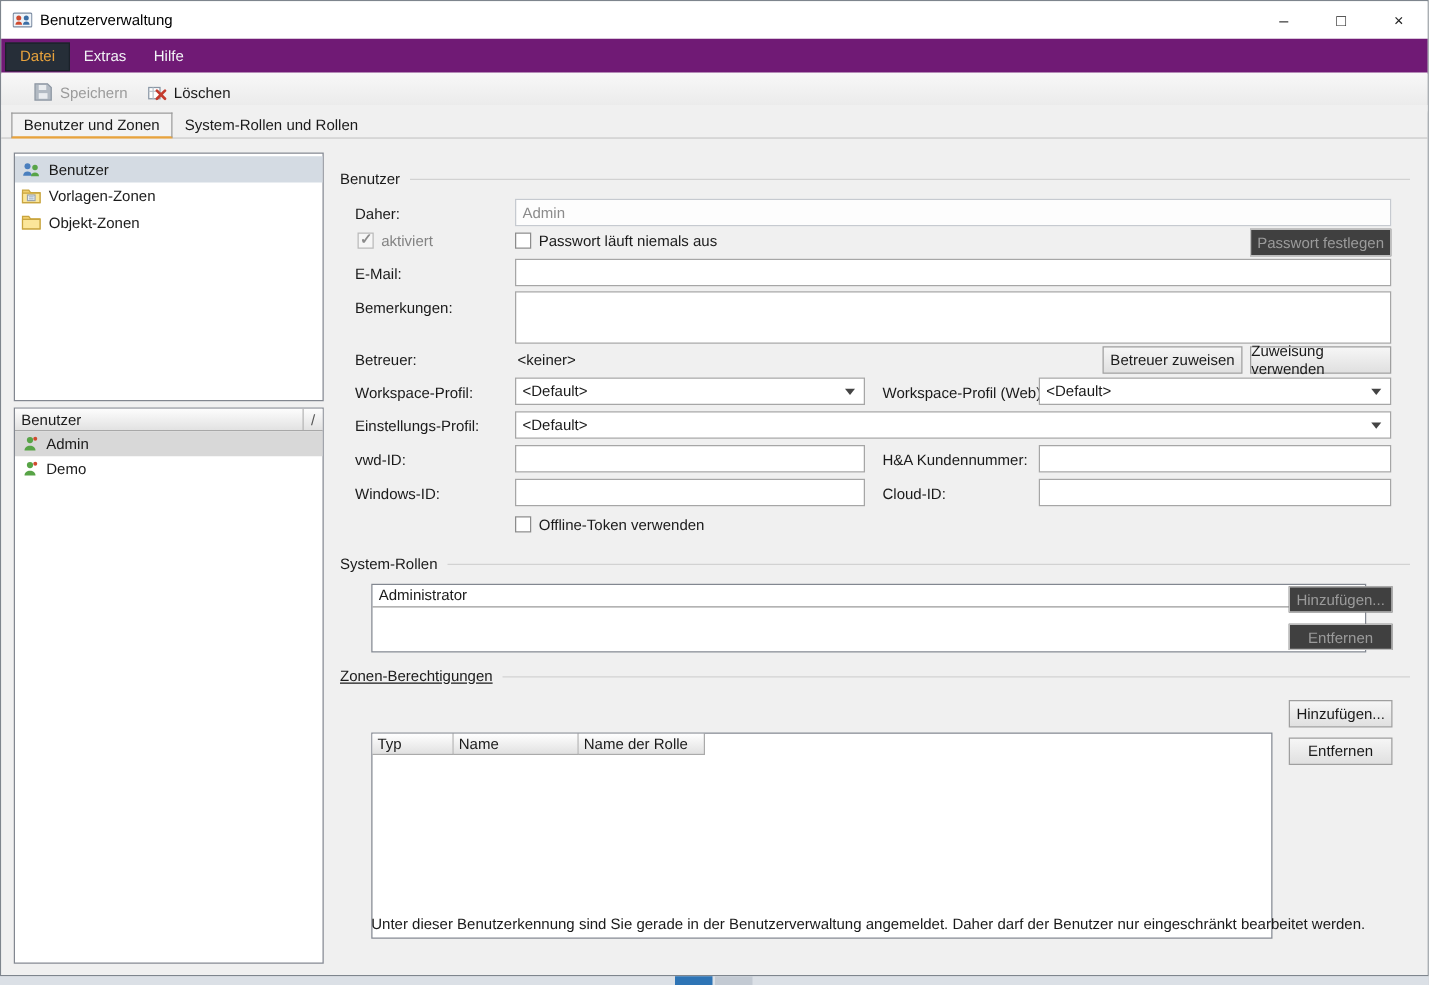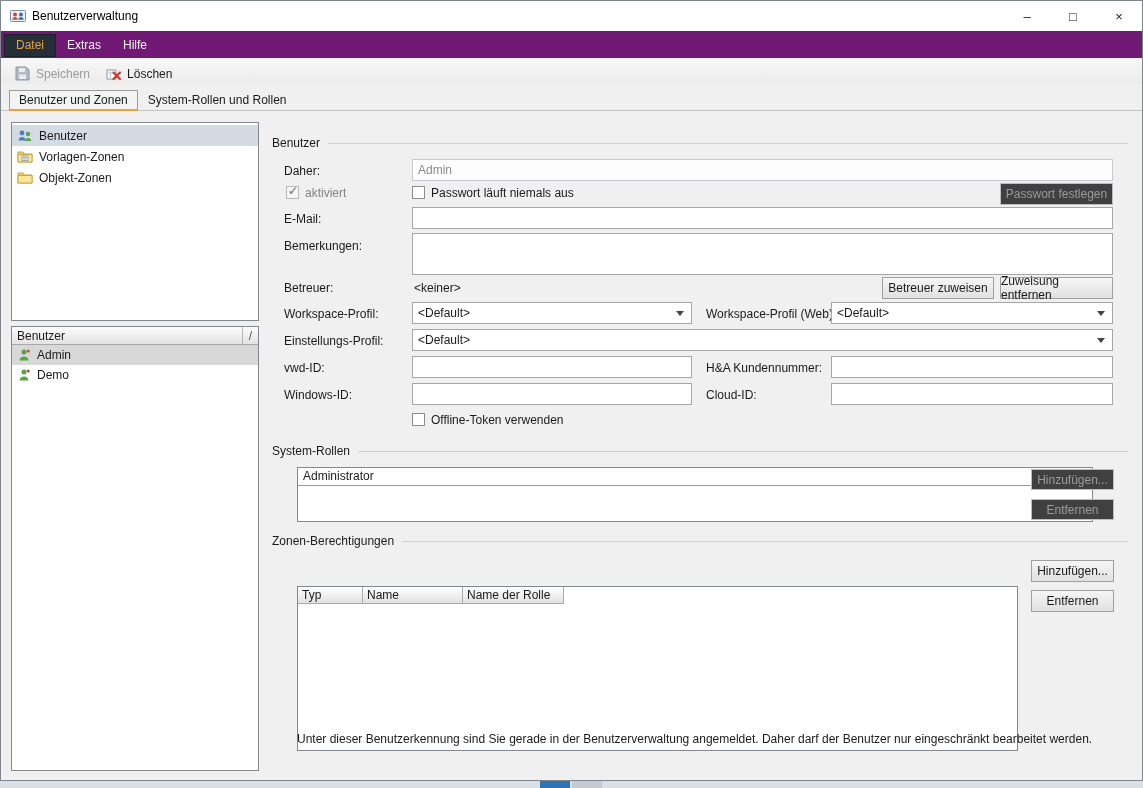--- a/index.html
+++ b/index.html
@@ -15,21 +15,21 @@
   .title-text { font-size:12px; color:#000; }
   .win-controls { margin-left:auto; display:flex; height:100%; }
   .win-btn { width:46px; height:100%; display:flex; align-items:center; justify-content:center; font-size:13px; color:#222; cursor:default; }
 
   
   .menubar { position:absolute; left:0; top:30px; right:0; height:28px; background:#701a75; display:flex; align-items:center; padding-left:3px; }
   .menu-item { padding:0 11px; height:23px; line-height:23px; color:#f2f4f6; cursor:default; }
   .menu-item.active { background:#262e38; color:#e8a33d; border:1px solid #1b2129; line-height:21px; }
 
   
-  .toolbar { position:absolute; left:0; top:57px; right:0; height:32px; background:linear-gradient(#f8f8f8,#e9e9e9); border-bottom:1px solid #d2d2d2; display:flex; align-items:center; padding-left:6px; }
+  .toolbar { position:absolute; left:0; top:57px; right:0; height:32px; background:linear-gradient(#f8f8f8,#e9e9e9); border-bottom:1px solid #d2d2d2; display:flex; align-items:center; padding-left:18px; }
   .tool-btn { display:flex; align-items:center; gap:5px; padding:0 8px; height:22px; cursor:default; }
   .tool-btn .t-label { font-size:12px; }
   .tool-btn.disabled .t-label { color:#9b9b9b; }
 
   
   .tabstrip { position:absolute; left:0; top:83px; right:0; height:27px; display:flex; align-items:flex-end; padding-left:8px; border-bottom:1px solid #c2c2c2; background:#f0f0f0; }
   .tab { height:21px; line-height:19px; padding:0 9px; font-size:12px; cursor:default; margin-bottom:-1px; }
   .tab.active { background:#f3f3f3; border:1px solid #9c9c9c; border-bottom:2px solid #e8a33d; }
   .tab.inactive { border:1px solid transparent; color:#1a1a1a; }
 
@@ -225,21 +225,21 @@
 
       <span class="abs label" style="left:283px; top:101px;">E-Mail:</span>
       <input class="textbox" style="left: 411px; top: 96px; width: 701px; height: 22px;" value="">
 
       <span class="abs label" style="left:283px; top:128px;">Bemerkungen:</span>
       <textarea class="textbox" style="left: 411px; top: 122px; width: 701px; height: 42px;"></textarea>
 
       <span class="abs label" style="left:283px; top:170px;">Betreuer:</span>
       <span class="abs label" style="left:413px; top:170px;">&lt;keiner&gt;</span>
       <div class="abs btn" style="left:881px; top:166px; width:112px; height:22px;">Betreuer zuweisen</div>
-      <div class="abs btn" style="left:999px; top:166px; width:113px; height:22px;">Zuweisung entfernen</div>
+      <div class="abs btn" style="left:999px; top:166px; width:113px; height:22px;">Zuweisung verwenden</div>
 
       <span class="abs label" style="left:283px; top:196px;">Workspace-Profil:</span>
       <div class="abs combo" style="left:411px; top:191px; width:280px; height:22px;">
         <span class="c-val">&lt;Default&gt;</span>
         <span class="chev"></span>
       </div>
       <span class="abs label" style="left:705px; top:196px;">Workspace-Profil (Web):</span>
       <div class="abs combo" style="left:830px; top:191px; width:282px; height:22px;">
         <span class="c-val">&lt;Default&gt;</span>
         <span class="chev"></span>
@@ -269,21 +269,21 @@
       <div class="abs group-head" style="left:271px; top:333px; width:856px;">
         <span class="g-label">System-Rollen</span>
         <span class="g-line"></span>
       </div>
       <div class="abs listbox" style="left:296px; top:356px; width:796px; height:55px;">
         <div class="list-row">Administrator</div>
       </div>
       <div class="abs btn disabled" style="left:1030px; top:358px; width:83px; height:21px;">Hinzufügen...</div>
       <div class="abs btn disabled" style="left:1030px; top:388px; width:83px; height:21px;">Entfernen</div>
 
-      <div class="abs group-head" style="left:271px; top:423px; width:856px;">
+      <div class="abs group-head" style="left:271px; top:423px; width:856px;text-decoration:underline;">
         <span class="g-label">Zonen-Berechtigungen</span>
         <span class="g-line"></span>
       </div>
       <div class="abs panel" style="left:296px; top:448px; width:721px; height:165px; background:#fff;margin-top:27px;">
         <div class="thead">
           <div class="th" style="width:65px;">Typ</div>
           <div class="th" style="width:100px;">Name</div>
           <div class="th" style="width:101px;">Name der Rolle</div>
         </div>
       </div>

